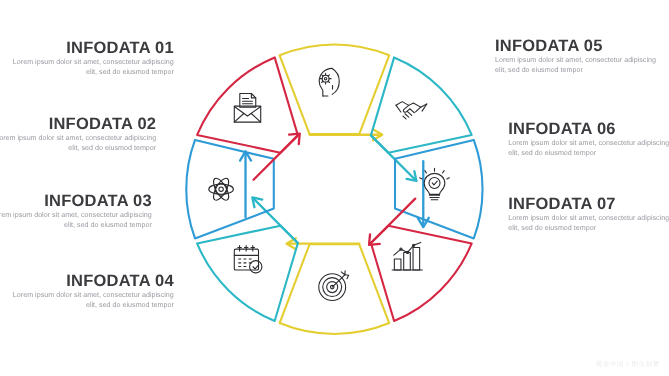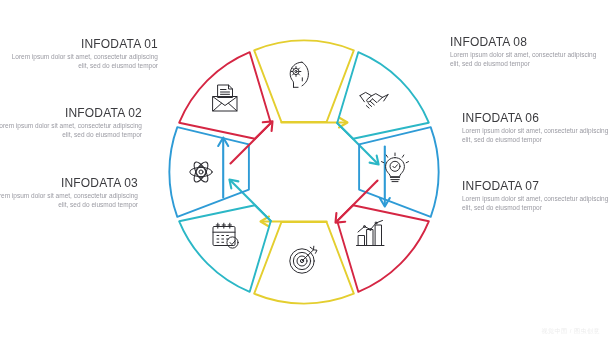--- a/index.html
+++ b/index.html
@@ -6,21 +6,21 @@
   body{
     width:608px;height:342px;background:#ffffff;
     font-family:"Liberation Sans","DejaVu Sans",sans-serif;
     overflow:hidden;position:relative;
   }
   .canvas{position:absolute;inset:0;width:608px;height:342px;}
 
   .labels{position:absolute;top:0;left:0;width:608px;height:342px;pointer-events:none;}
   .label{position:absolute;width:150px;pointer-events:auto;}
   .label .title{
-    font-size:12px;font-weight:normal;color:#3b3b3f;letter-spacing:.2px;
+    font-size:15px;font-weight:bold;color:#3b3b3f;letter-spacing:.2px;
     margin:0 0 3px 0;line-height:12px;
   }
   .label .body{
     font-size:6.5px;color:#9a9aa2;line-height:8.6px;margin:0;
   }
   .left{text-align:right;}
   .right{text-align:left;}
 
   
   .l1{left:8px;top:38px;}
@@ -181,23 +181,27 @@
     <div class="label left l2">
       <p class="title">INFODATA 02</p>
       <p class="body">Lorem ipsum dolor sit amet, consectetur adipiscing elit, sed do eiusmod tempor</p>
     </div>
 
     <div class="label left l3">
       <p class="title">INFODATA 03</p>
       <p class="body">Lorem ipsum dolor sit amet, consectetur adipiscing elit, sed do eiusmod tempor</p>
     </div>
 
+    <div class="label left l4">
+      <p class="title">INFODATA 04</p>
+      <p class="body">Lorem ipsum dolor sit amet, consectetur adipiscing elit, sed do eiusmod tempor</p>
+    </div>
 
     <div class="label right r5">
-      <p class="title">INFODATA 08</p>
+      <p class="title">INFODATA 05</p>
       <p class="body">Lorem ipsum dolor sit amet, consectetur adipiscing elit, sed do eiusmod tempor</p>
     </div>
 
     <div class="label right r6">
       <p class="title">INFODATA 06</p>
       <p class="body">Lorem ipsum dolor sit amet, consectetur adipiscing elit, sed do eiusmod tempor</p>
     </div>
 
     <div class="label right r7">
       <p class="title">INFODATA 07</p>

